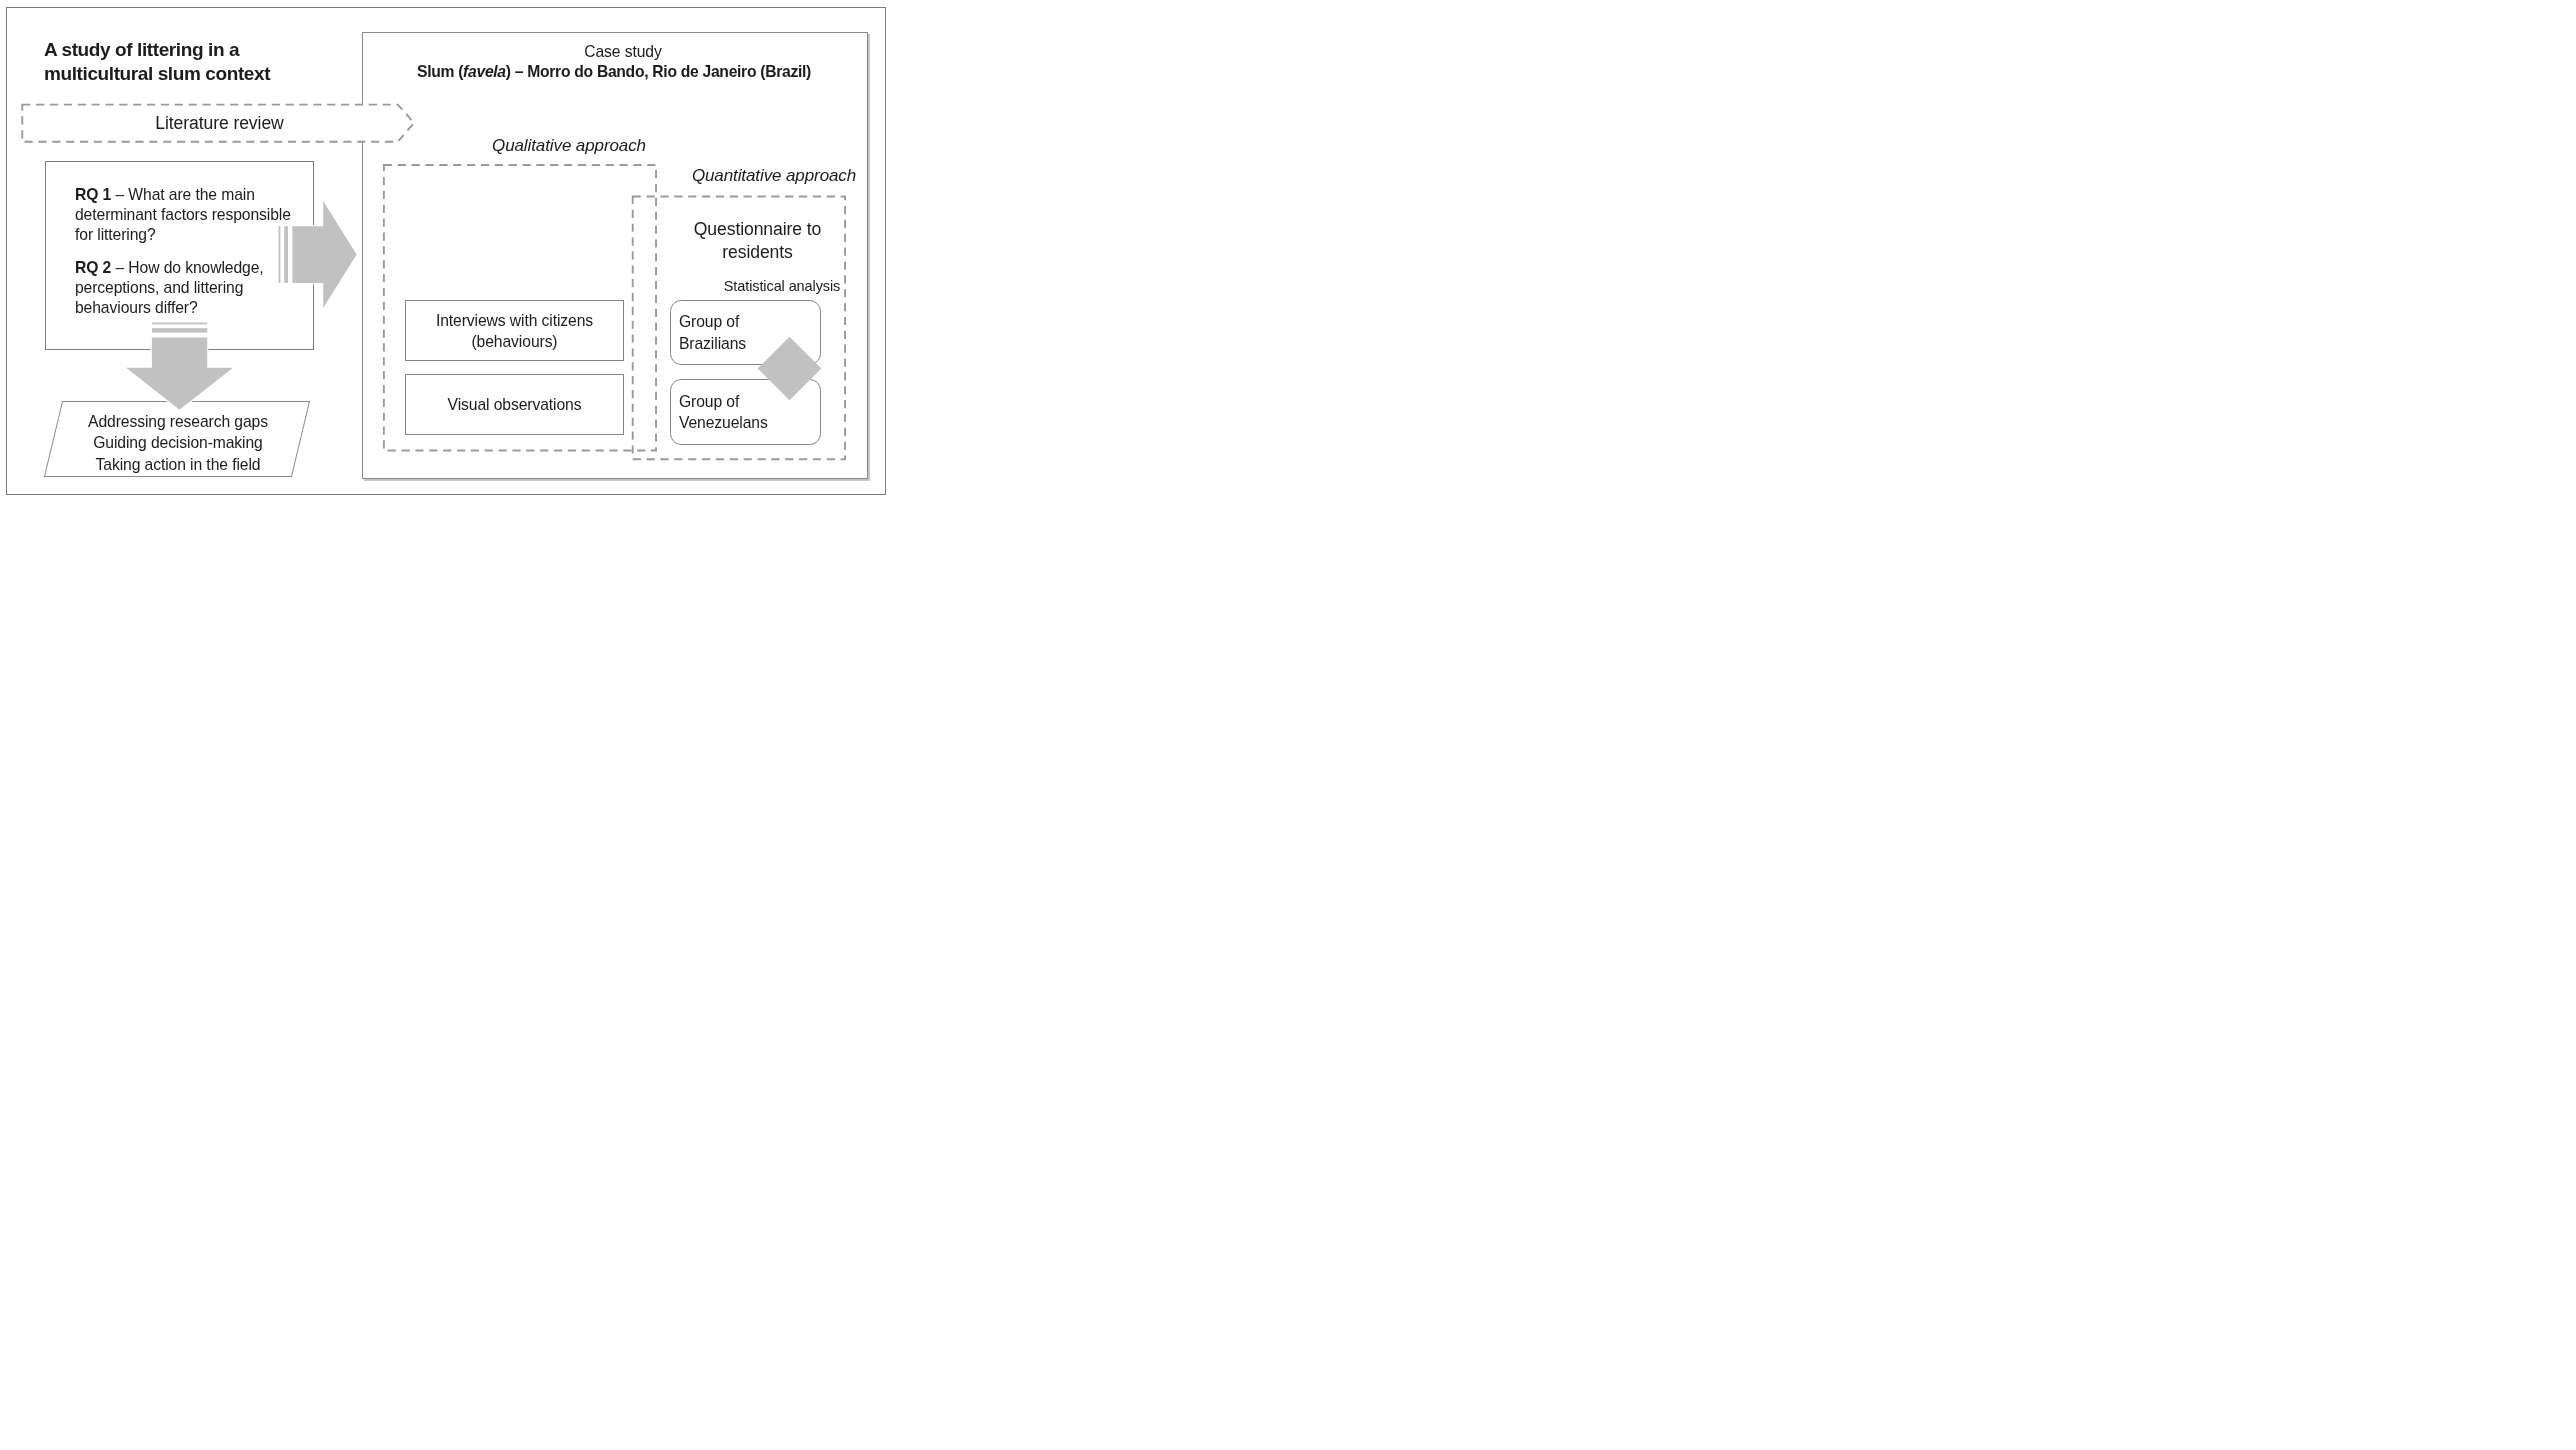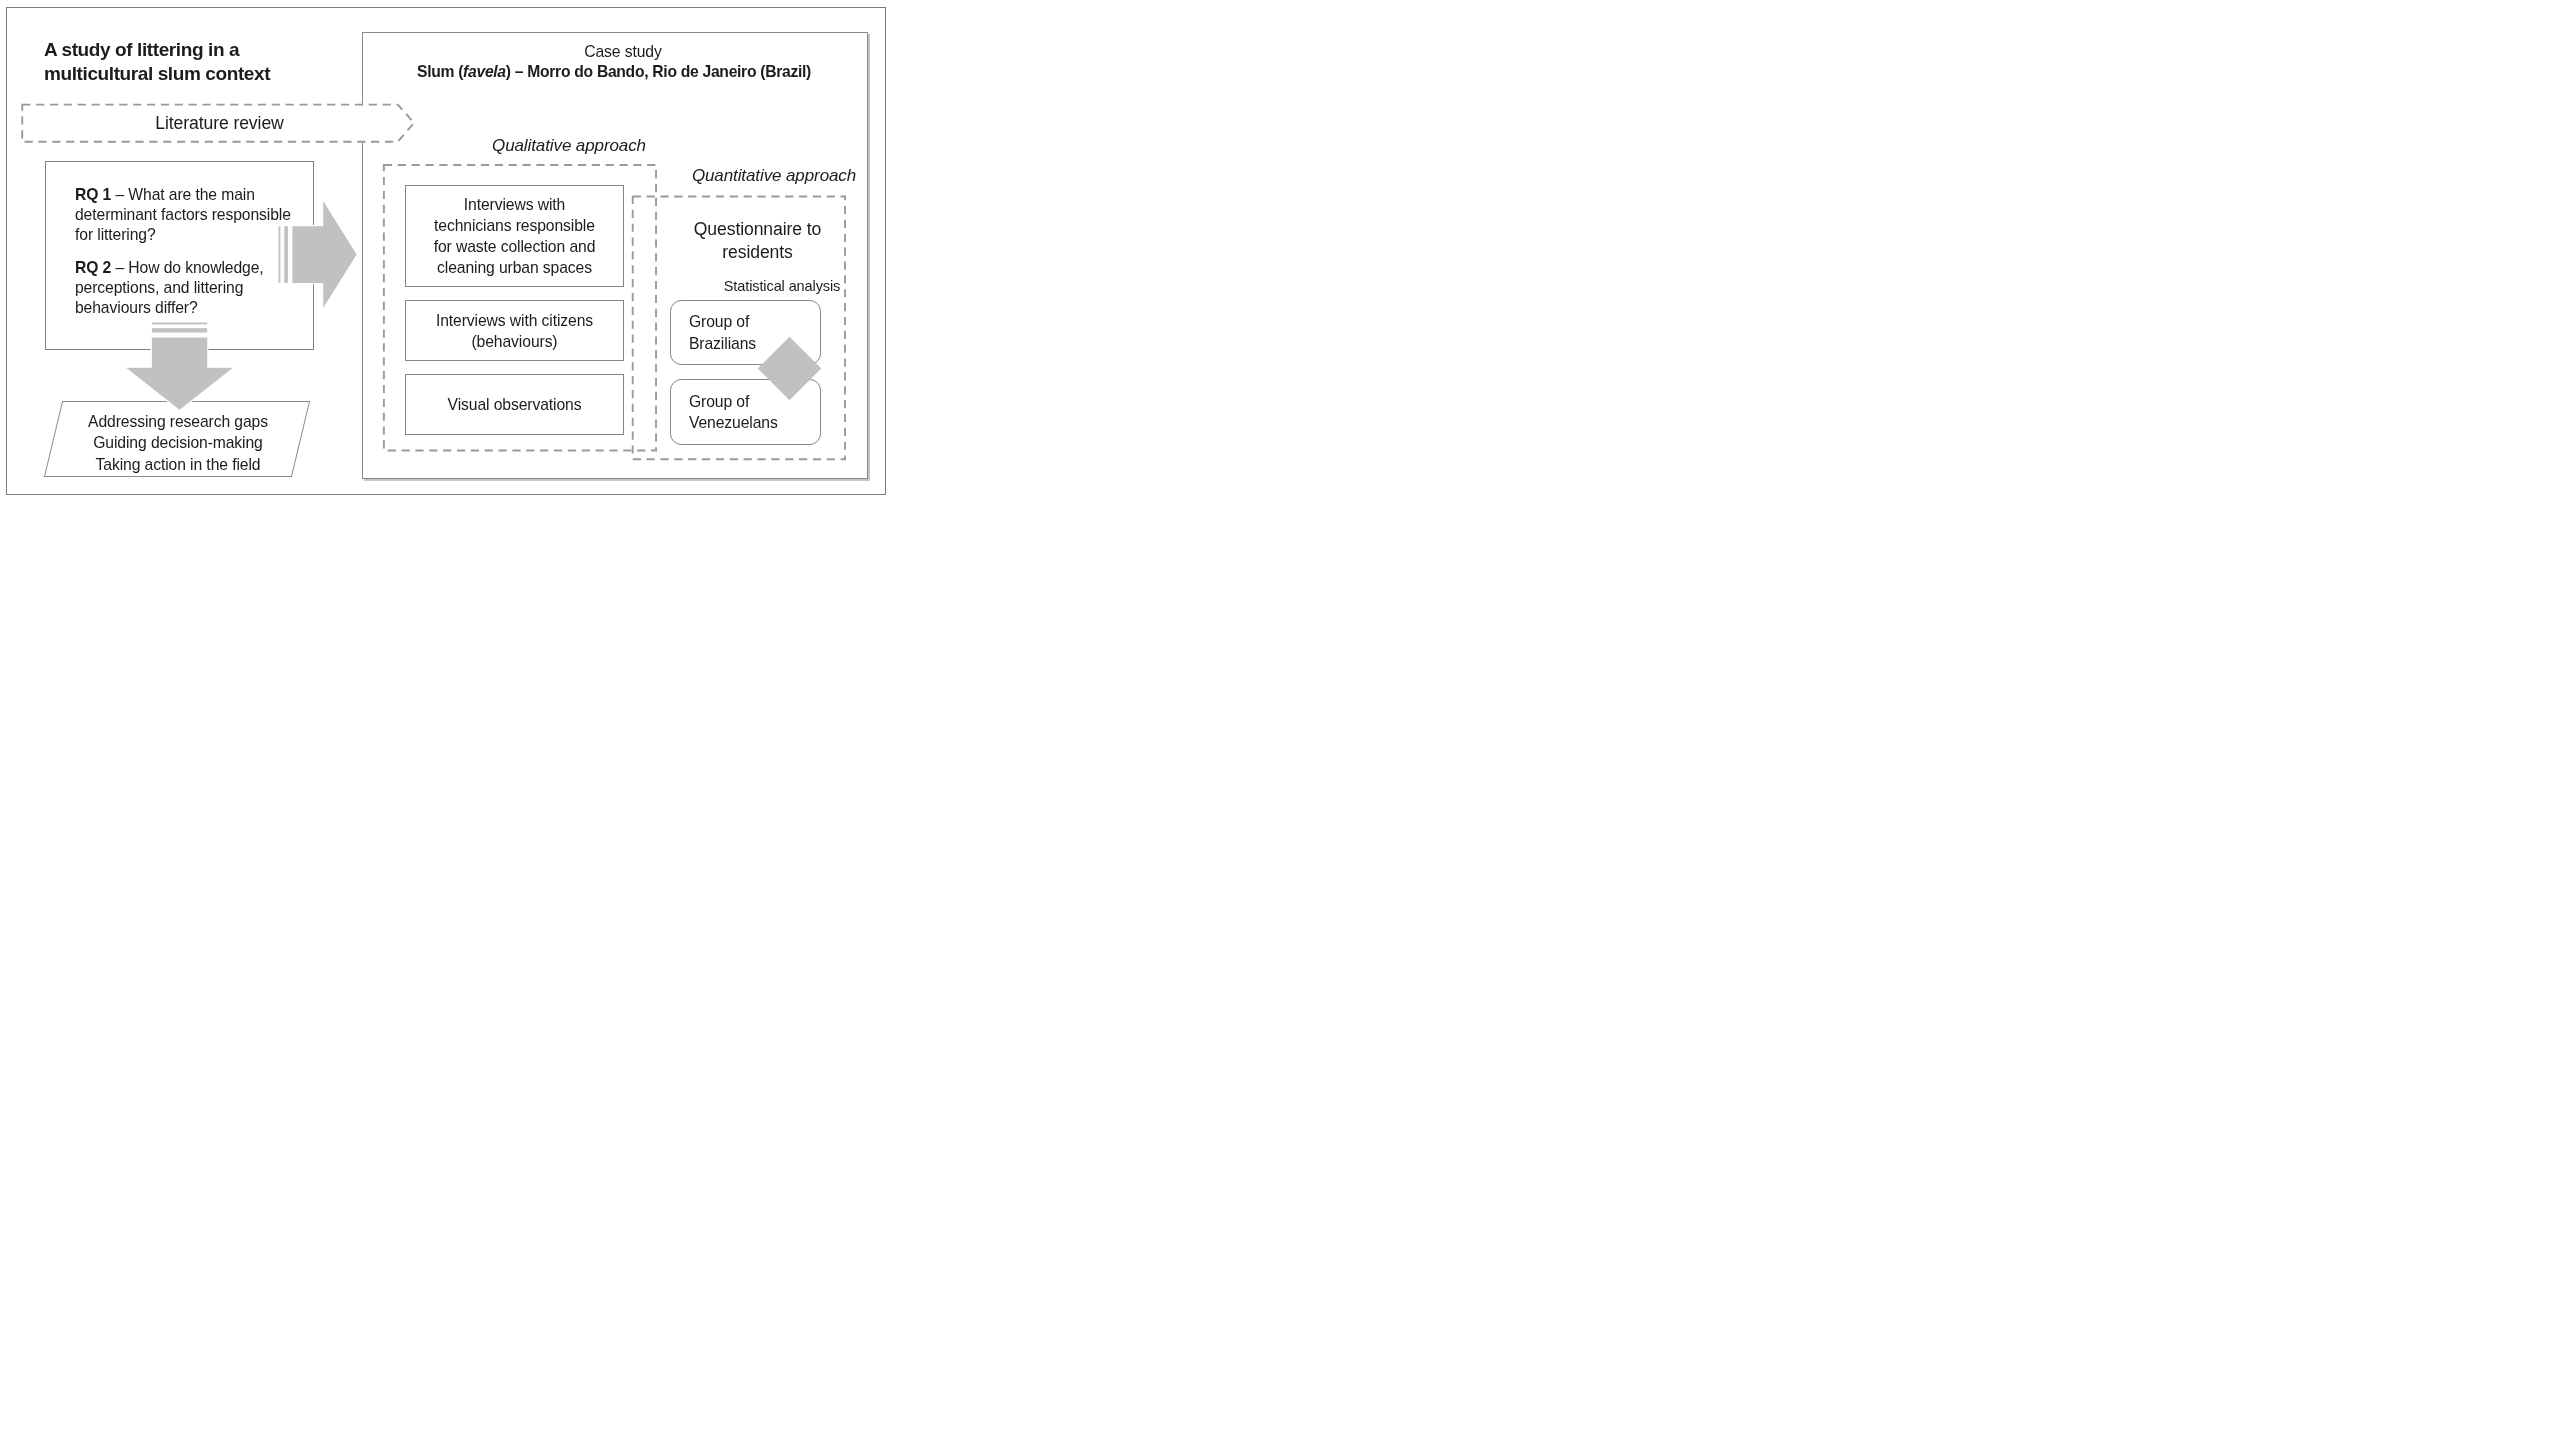--- a/index.html
+++ b/index.html
@@ -19,21 +19,21 @@
   .case-title i{font-style:italic;}
   .approach{font-size:17px;font-style:italic;text-align:center;}
   .qual-label{left:468px;top:136px;width:202px;font-style:italic;}
   .quant-label{left:673px;top:166px;width:202px;}
   .method-box{left:405px;width:217px;border:1.3px solid #868686;display:flex;align-items:center;justify-content:center;text-align:center;font-size:15.7px;line-height:21px;background:#fff;}
   .mb1{top:185px;height:100px;}
   .mb2{top:300px;height:59px;}
   .mb3{top:374px;height:59px;}
   .questionnaire{left:670px;top:218px;width:175px;text-align:center;font-size:17.6px;line-height:23px;}
   .statistical{left:694px;top:278px;width:176px;text-align:center;font-size:14.5px;}
-  .group-box{left:670px;width:151px;border:1.3px solid #868686;border-radius:11.3px;display:flex;flex-direction:column;justify-content:center;padding-left:18px;box-sizing:border-box;font-size:15.7px;line-height:21.4px;background:#fff;}
+  .group-box{left:670px;width:151px;border:1.3px solid #868686;border-radius:11.3px;display:flex;flex-direction:column;justify-content:center;padding-left:8px;box-sizing:border-box;font-size:15.7px;line-height:21.4px;background:#fff;}
   .gb1{top:300px;height:65px;}
   .gb2{top:379px;height:66px;}
   .diamond{left:767px;top:346px;width:45px;height:45px;background:#c1c1c1;transform:rotate(45deg);z-index:6;}
   .outcome-shape{left:53px;top:401px;width:248px;height:76px;border:1.9px solid #8a8a8a;transform:skewX(-13.5deg);background:#fff;box-sizing:border-box;}
   .outcome-text{left:64px;top:411px;width:228px;text-align:center;font-size:15.7px;line-height:21.4px;z-index:3;}
   svg{position:absolute;overflow:visible;}
   .arrow-shape{fill:#c1c1c1;stroke:#ffffff;stroke-width:4;paint-order:stroke;}
   .layer{left:0;top:0;z-index:2;}
   .z3{z-index:3;}
 </style>
@@ -85,28 +85,20 @@
   <div class="abs outcome-shape"></div>
   <div class="abs outcome-text">
     <div>Addressing research gaps</div>
     <div>Guiding decision-making</div>
     <div>Taking action in the field</div>
   </div>
 
   <div class="abs approach qual-label">Qualitative approach</div>
   <div class="abs approach quant-label">Quantitative approach</div>
 
-  <div class="abs method-box mb1">
-    <div>
-      <div>Interviews with</div>
-      <div>technicians responsible</div>
-      <div>for waste collection and</div>
-      <div>cleaning urban spaces</div>
-    </div>
-  </div>
   <div class="abs method-box mb2">
     <div>
       <div>Interviews with citizens</div>
       <div>(behaviours)</div>
     </div>
   </div>
   <div class="abs method-box mb3">
     <div>Visual observations</div>
   </div>
 

